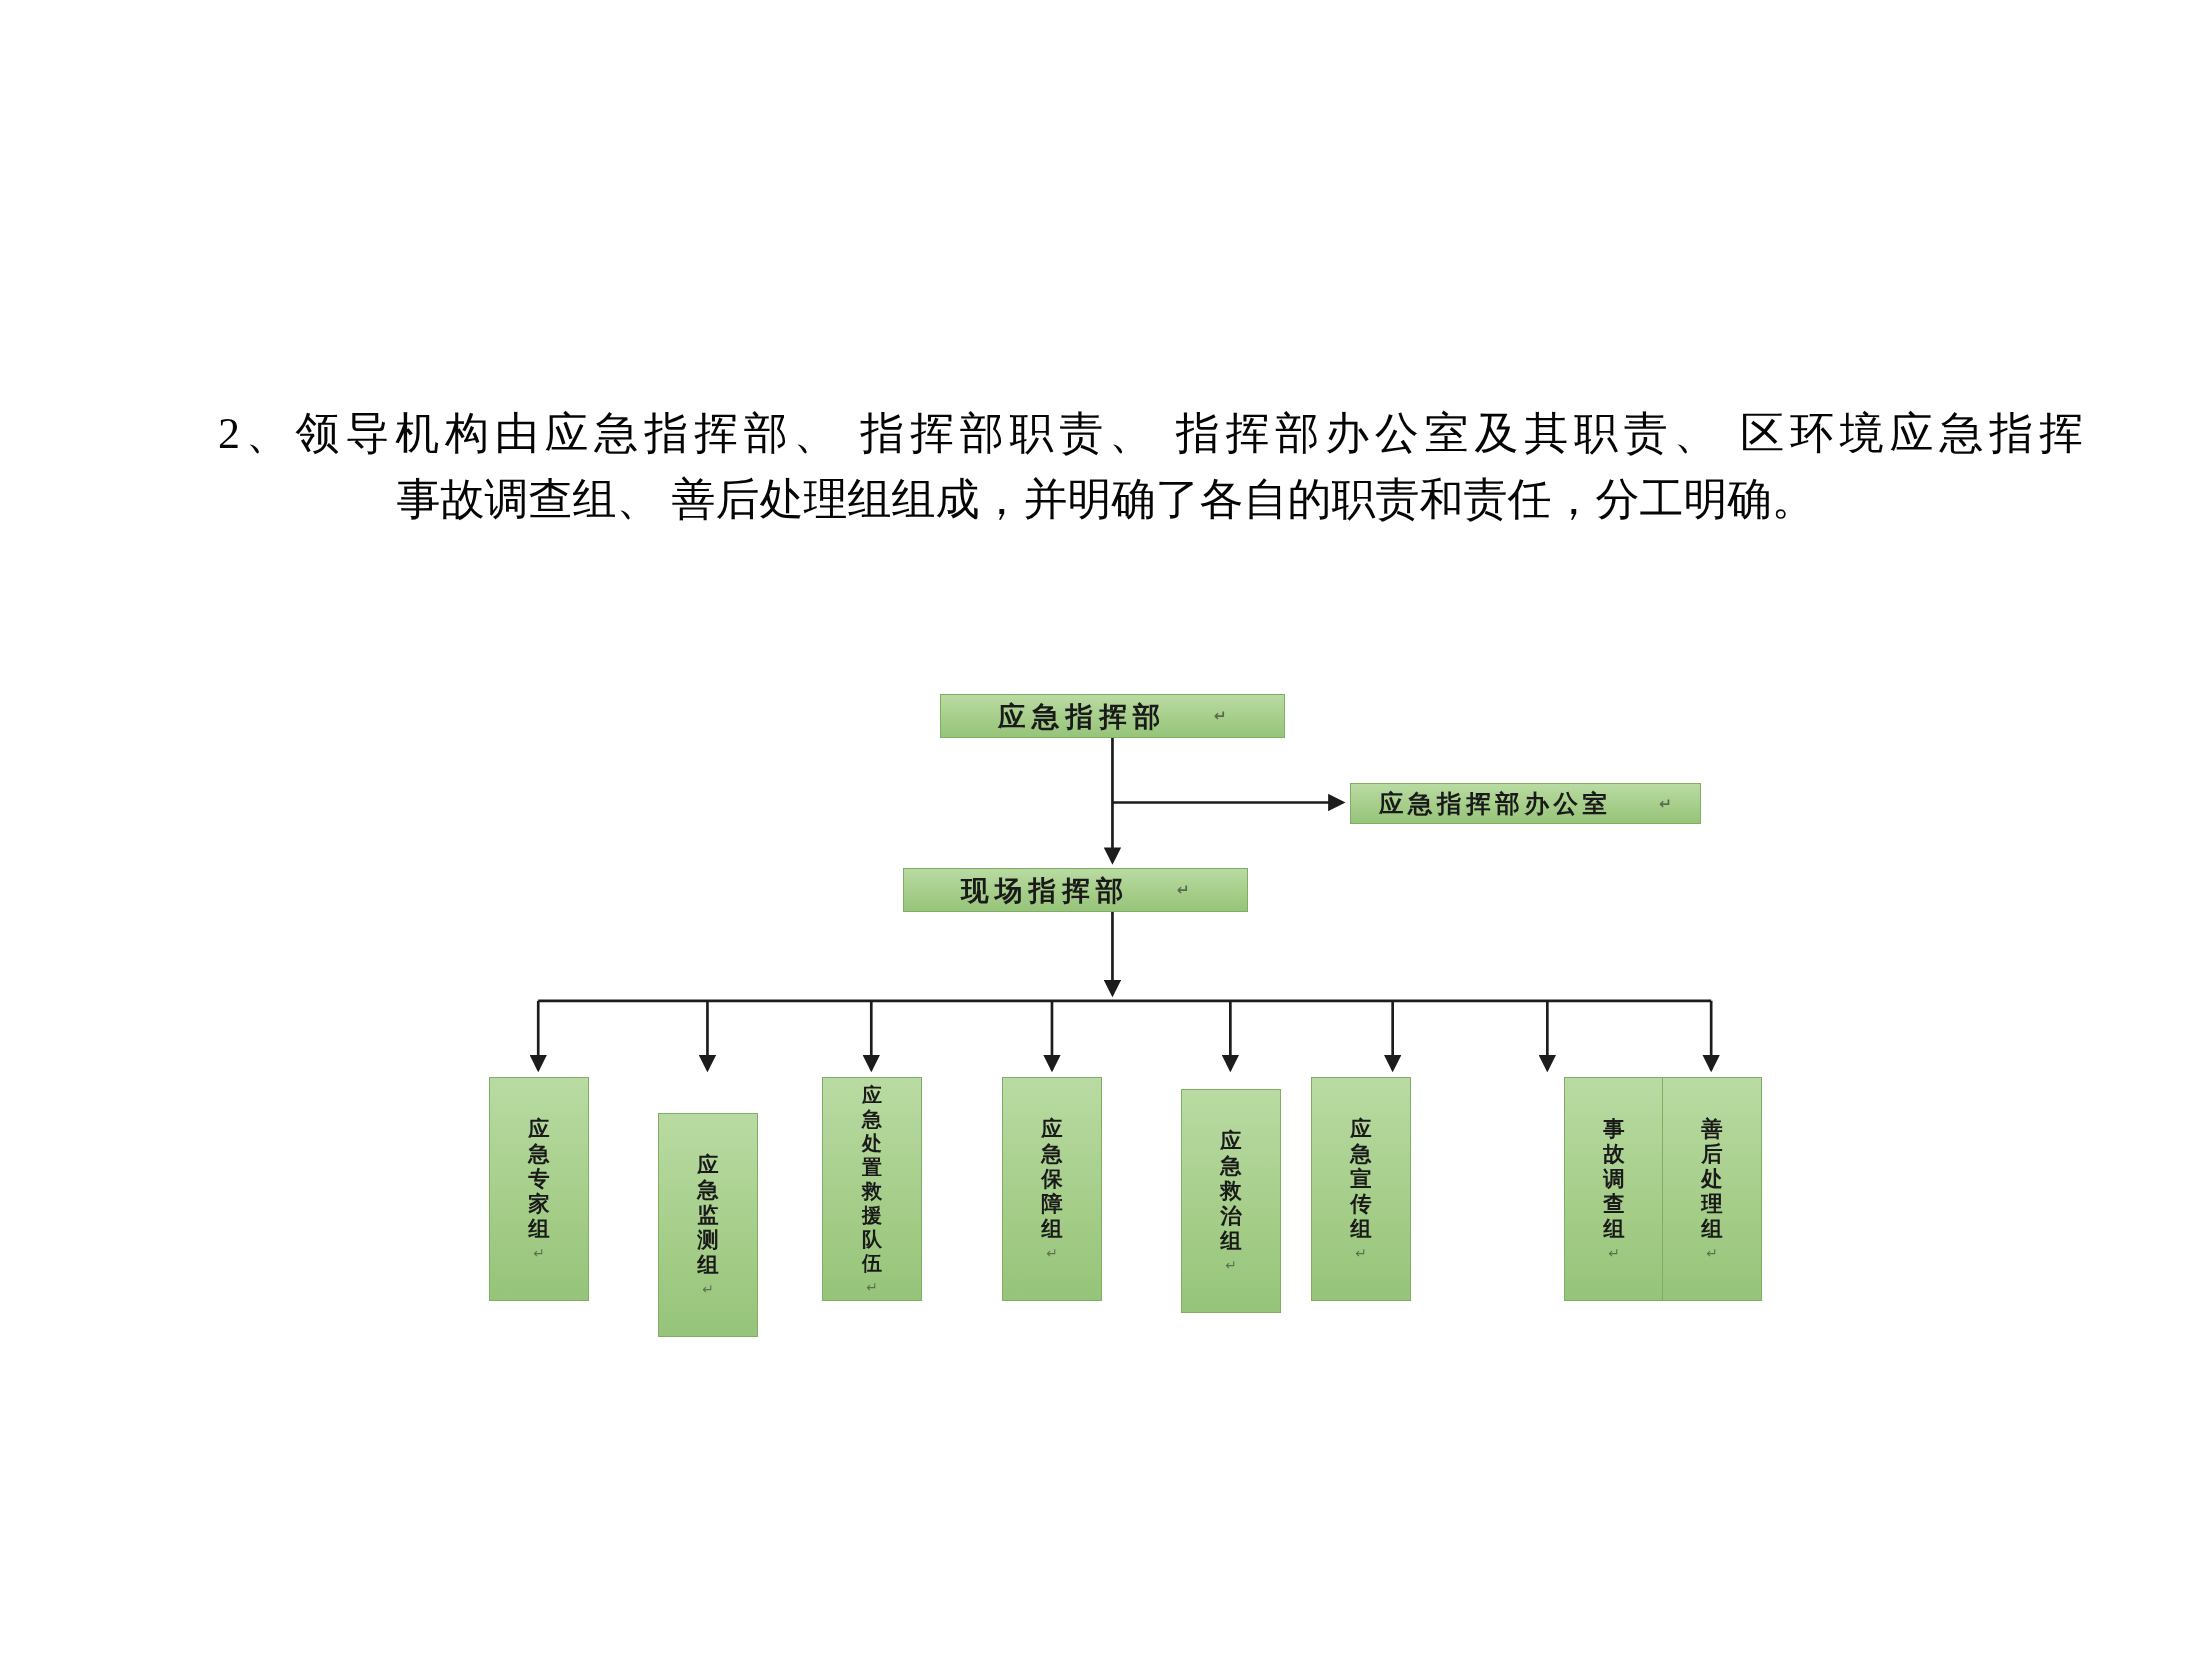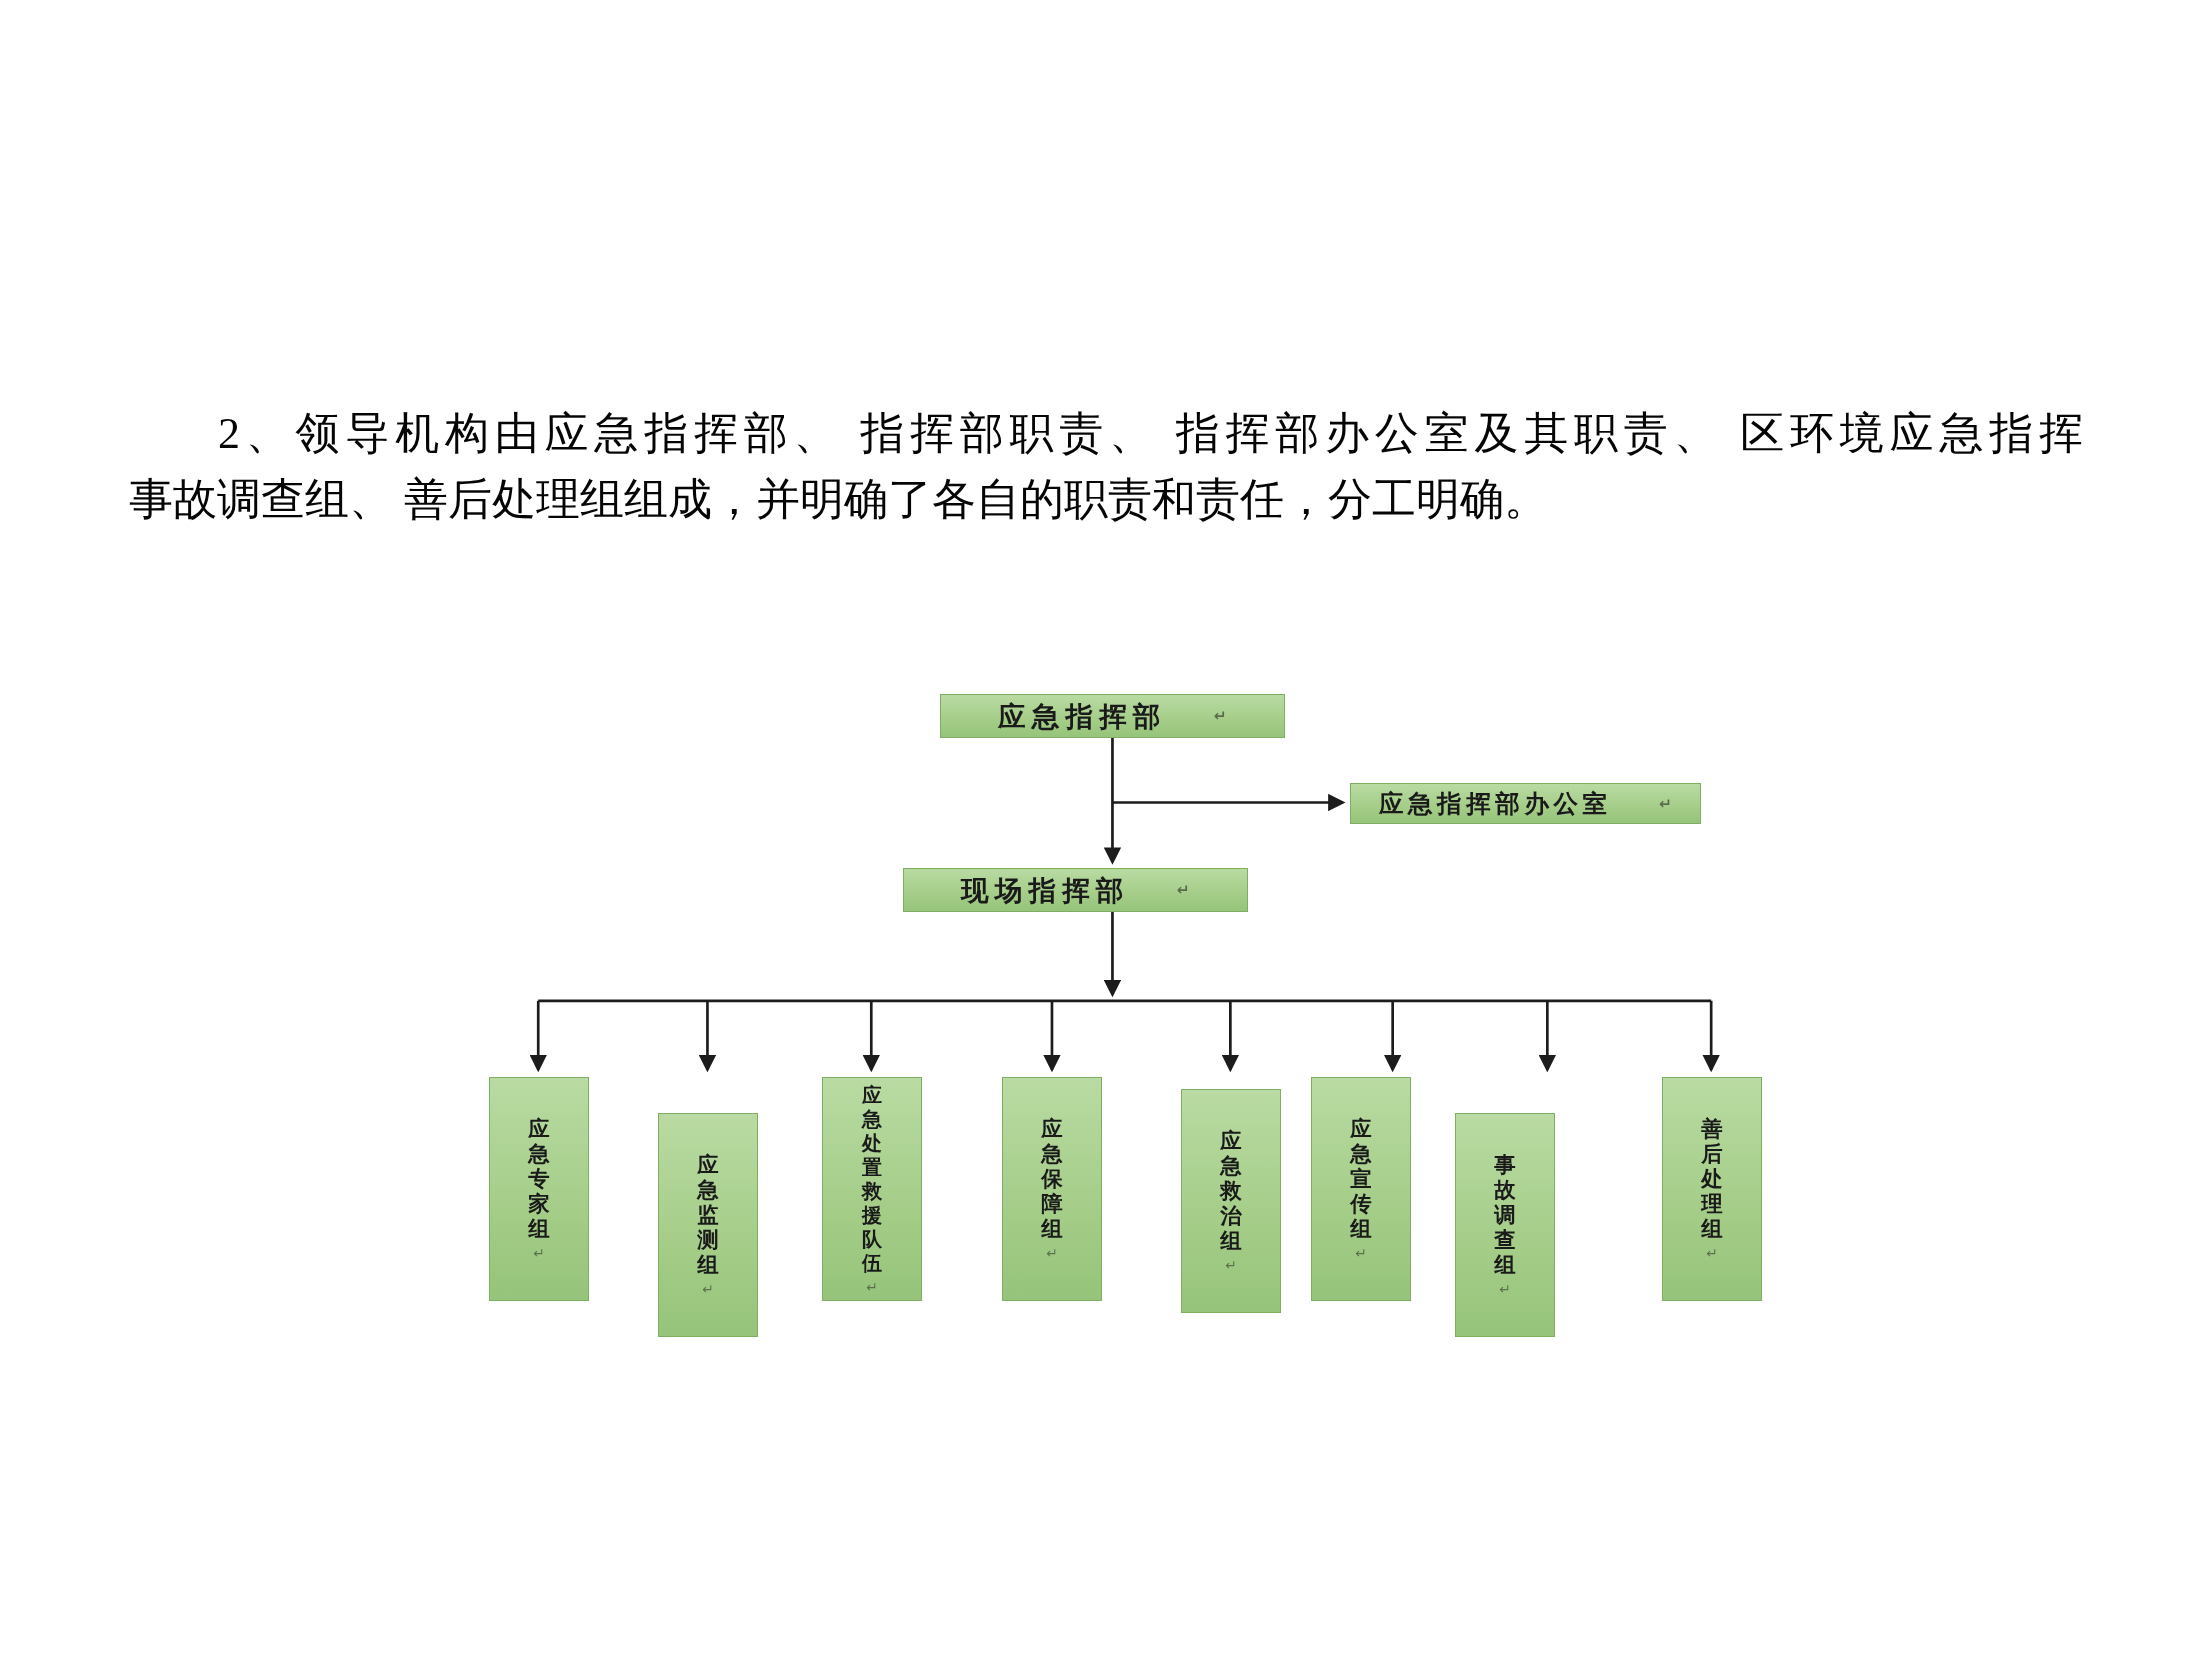--- a/index.html
+++ b/index.html
@@ -16,21 +16,21 @@
   
   .paragraph {
     position: absolute;
     left: 129px;
     top: 401px;
     width: 1954px;
     font-size: 44px;
     line-height: 66px;
     color: #050505;
   }
-  .paragraph .line { white-space: pre-wrap; }
+  .paragraph .line { white-space: pre-wrap; text-align: center; }
   .paragraph .line.fill { text-align: justify; text-align-last: justify; }
   .paragraph .line.indent { padding-left: 89px; }
 
   
   .diagram { position: absolute; inset: 0; }
   svg.connectors { position: absolute; left: 0; top: 0; pointer-events: none; }
   .conn { stroke: var(--line, #1c1c1c); stroke-width: 3.5; fill: none; }
   .arrow-fill { fill: var(--line, #1c1c1c); }
 
   .node {
@@ -138,21 +138,21 @@
       <span class="mark">↵</span>
     </div>
     <div class="node gnode" style="left:1181px;margin-top:12px;">
       <span class="vlabel">应急救治组</span>
       <span class="mark">↵</span>
     </div>
     <div class="node gnode" style="left:1311px;">
       <span class="vlabel">应急宣传组</span>
       <span class="mark">↵</span>
     </div>
-    <div class="node gnode" style="left:1455px;margin-top:36px;">
+    <div class="node gnode" style="left:1564px;">
       <span class="vlabel">事故调查组</span>
       <span class="mark">↵</span>
     </div>
     <div class="node gnode" style="left:1662px;">
       <span class="vlabel">善后处理组</span>
       <span class="mark">↵</span>
     </div>
 
   </div>
 </div>

